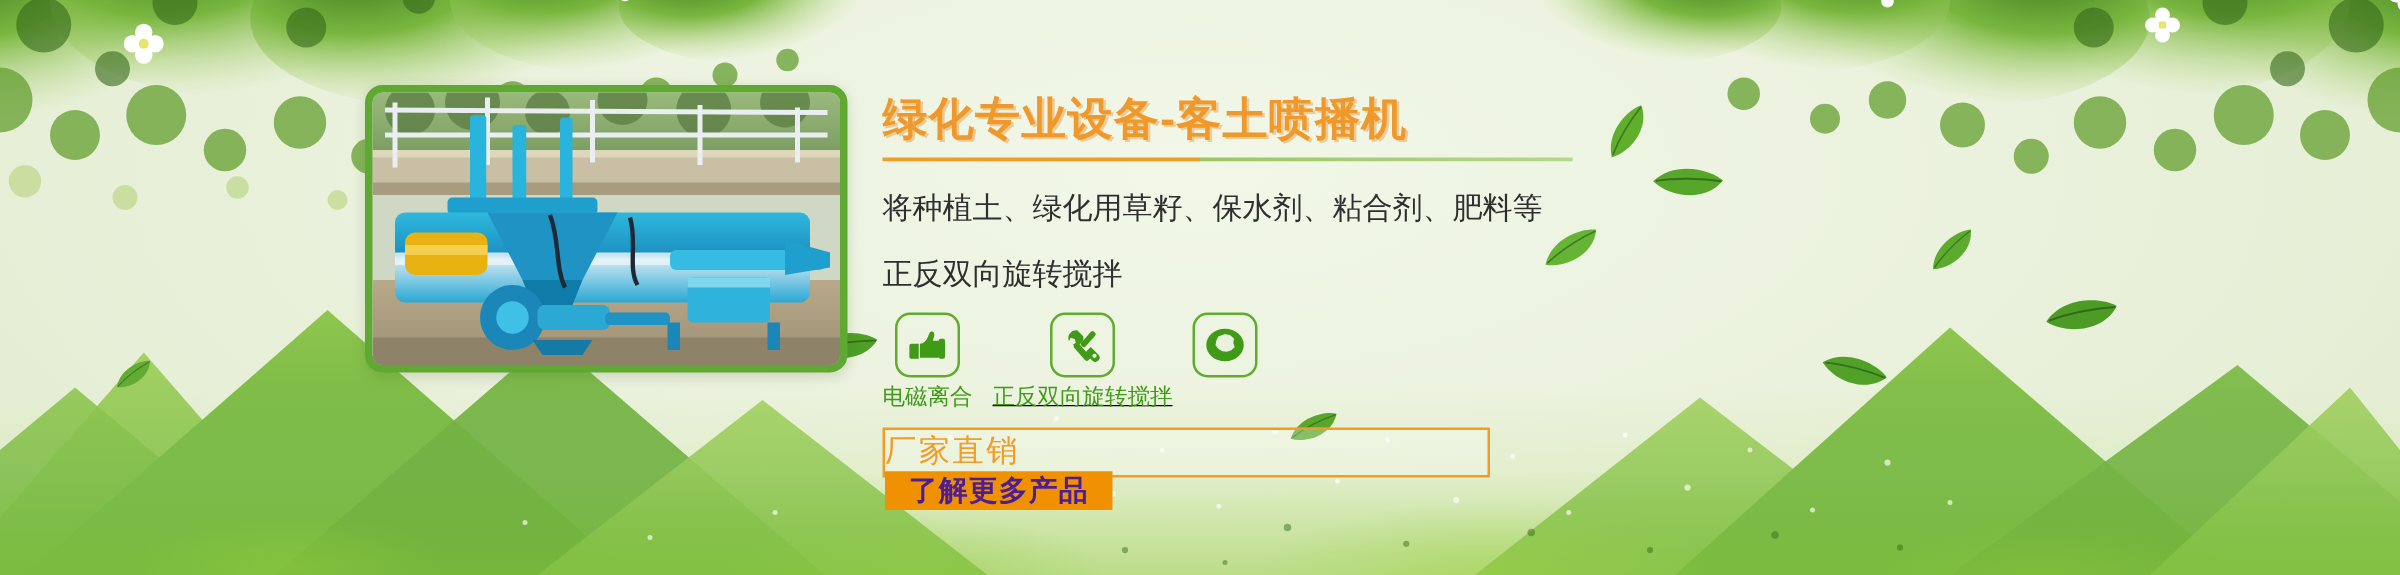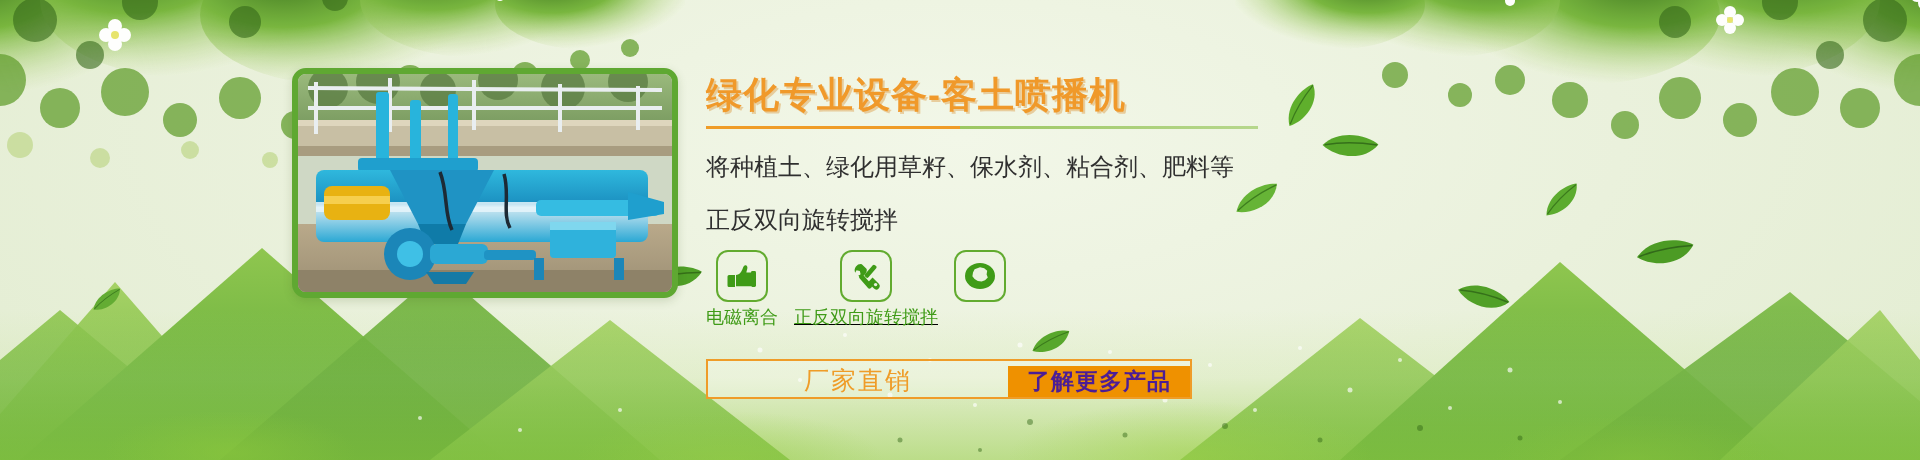--- a/index.html
+++ b/index.html
@@ -113,27 +113,28 @@
     margin-top: 4px;
     font-size: 18px;
     line-height: 22px;
     color: #3f9b17;
     white-space: nowrap;
   }
 
   
   .cta {
     display: flex;
-    align-items: flex-end;
-    margin-top: 31px;
+    align-items: flex-start;
+    margin-top: 14px;
     width: 486px;
     height: 40px;
     border: 2px solid #ef9c28;
     box-sizing: border-box;
     background: rgba(255,255,255,.28);
+    flex-direction: column;
   }
   .cta-slogan {
     flex: 1 1 auto;
     display: flex;
     align-items: center;
     justify-content: center;
     gap: 20px;
     font-size: 25px;
     color: #ef9c28;
     letter-spacing: 2px;

